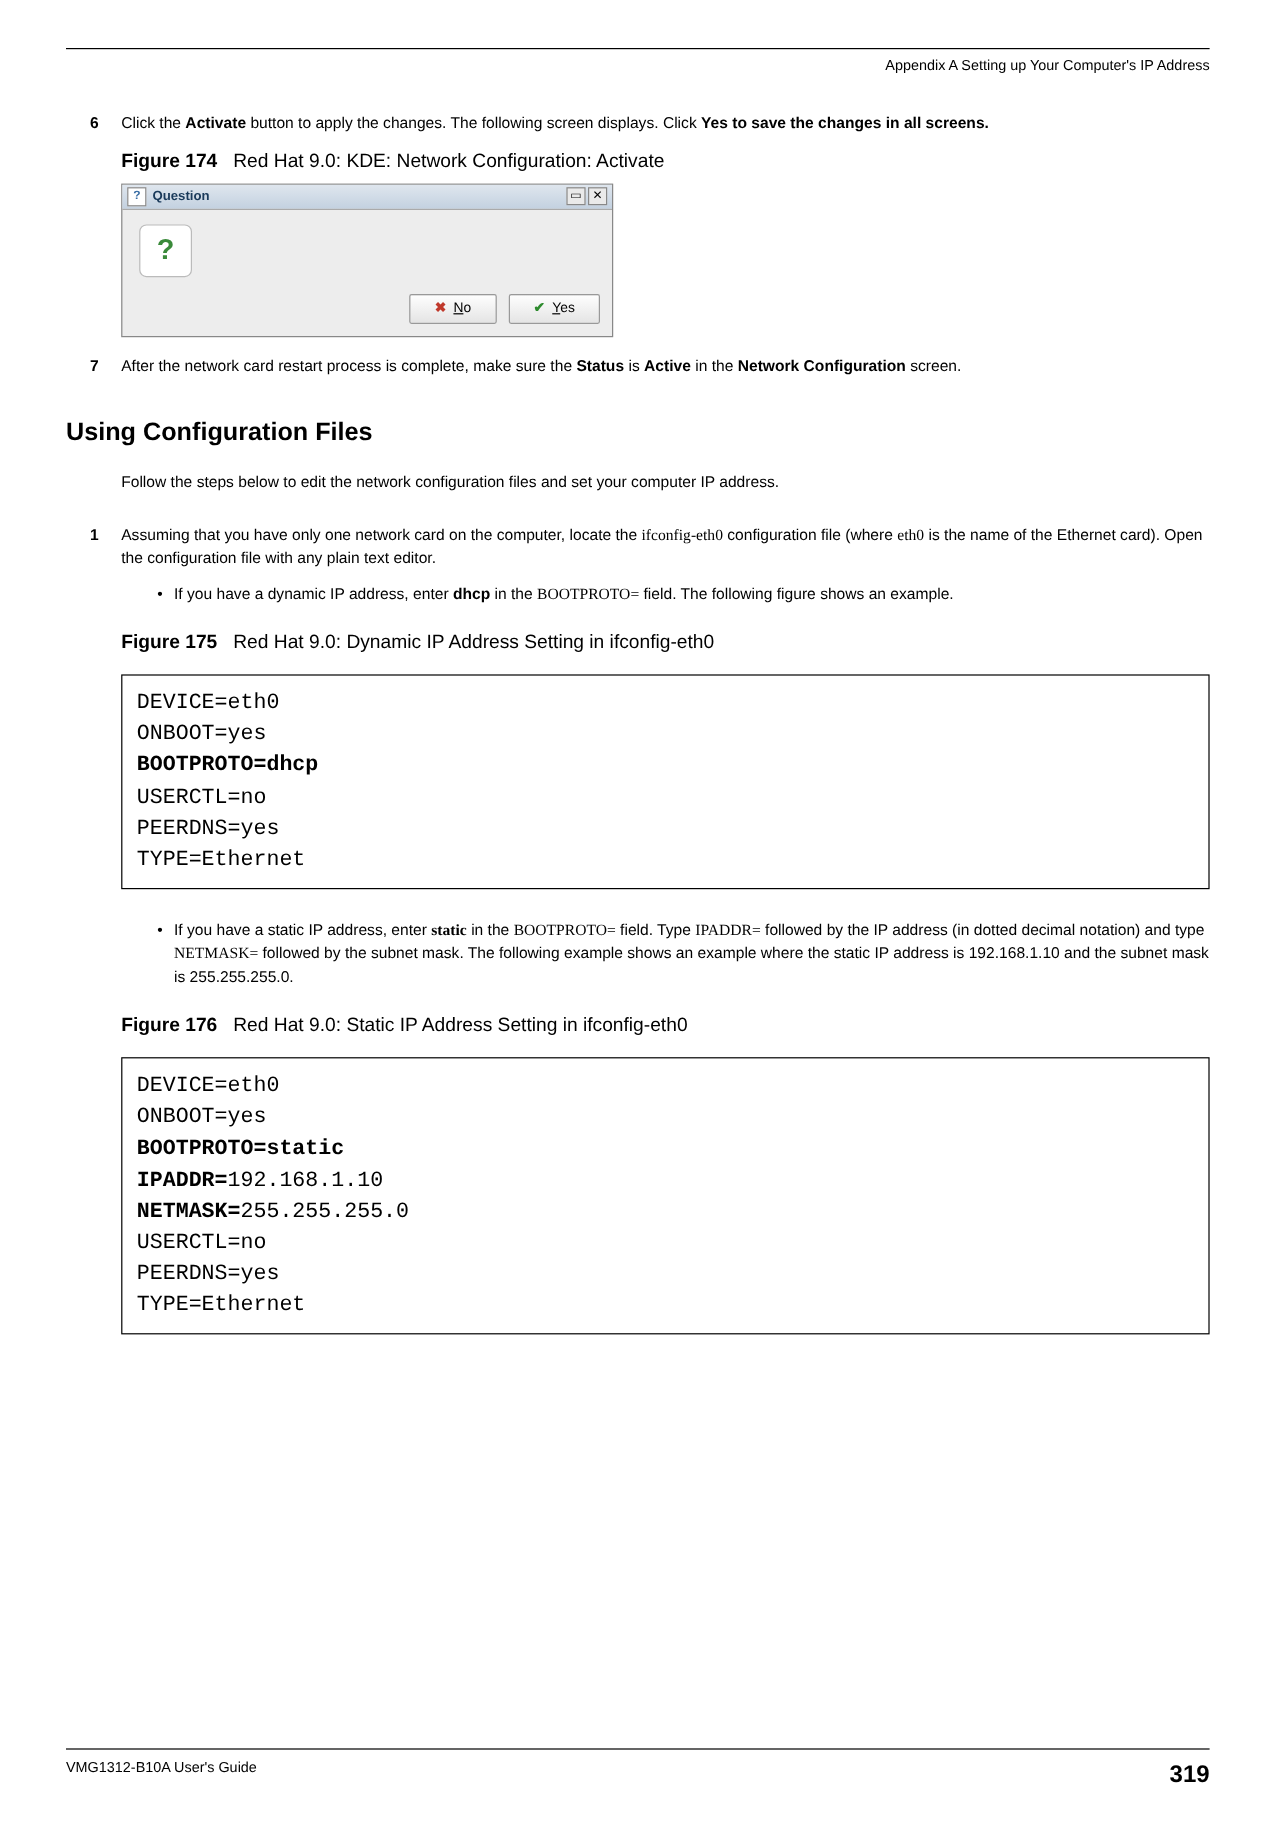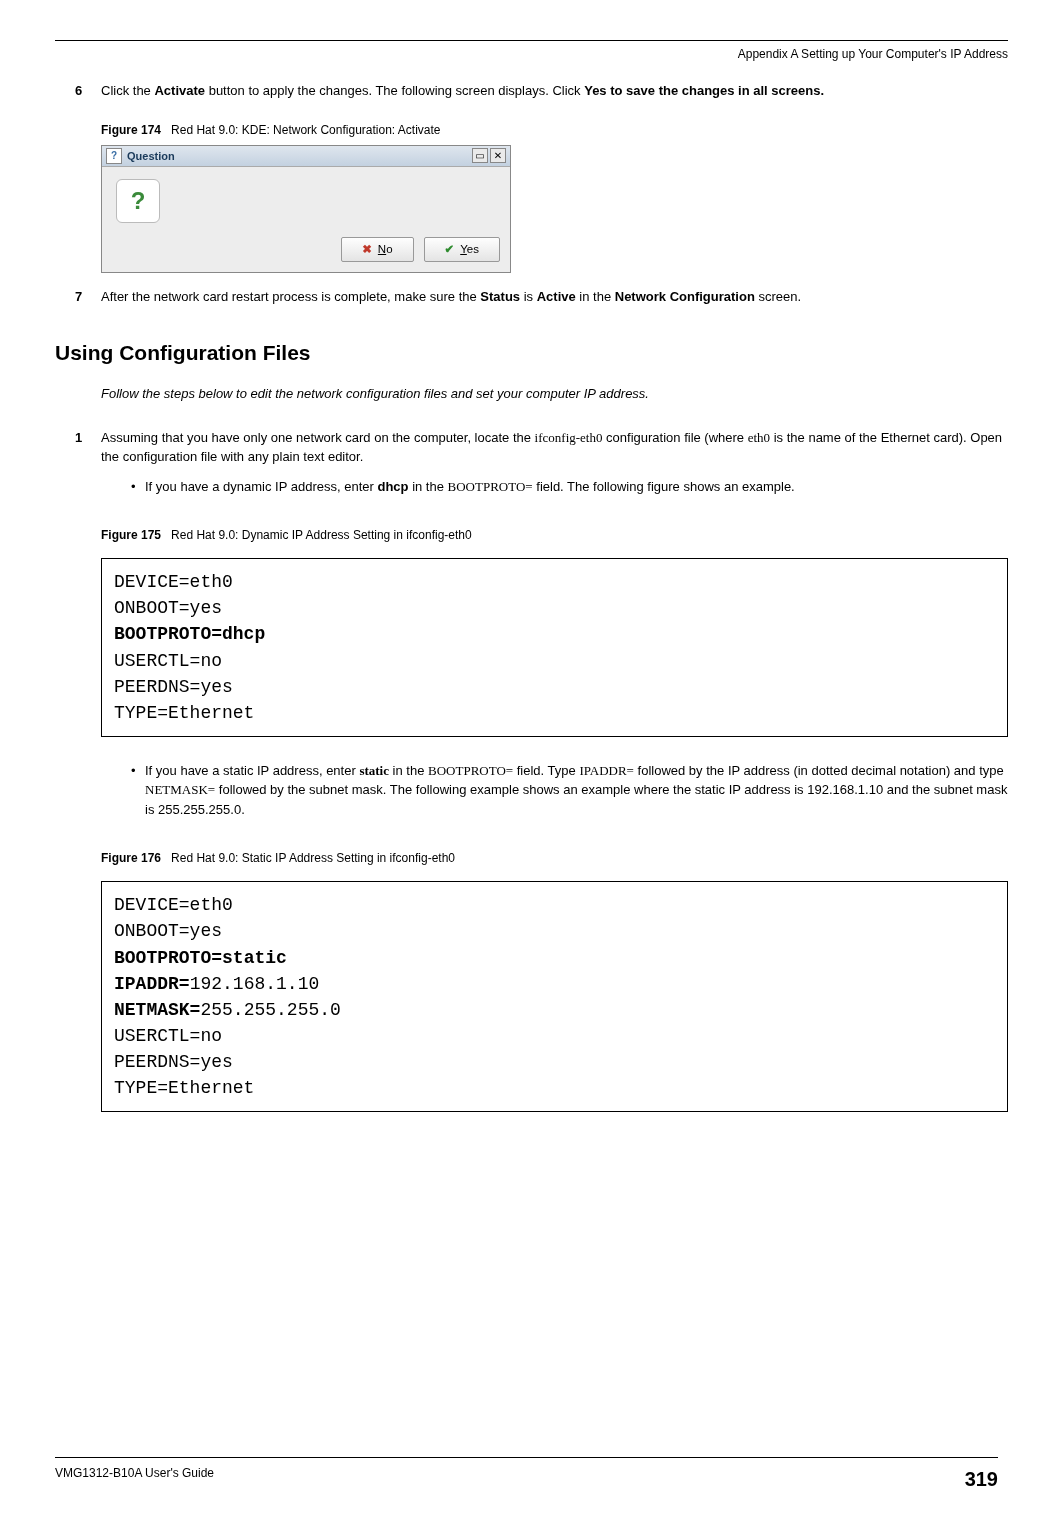--- a/index.html
+++ b/index.html
@@ -15,50 +15,49 @@
       box-sizing: border-box;
       position: relative;
     }
     .header-line {
       border-top: 1px solid #000;
       margin-bottom: 4px;
     }
     .header-text {
       text-align: right;
       font-size: 12px;
-      margin-bottom: 18px;
+      margin-bottom: 30px;
     }
     .step {
       display: flex;
       margin-bottom: 10px;
       margin-left: 20px;
     }
     .step-num {
       font-weight: bold;
       width: 26px;
       flex-shrink: 0;
     }
     .step-body {
       flex: 1;
     }
     .fig-caption {
-      font-size: 12px;
-      margin: 20px 0 6px 46px;
+      font-size: 16px;
+      margin: 0 0 6px 46px;
     }
     .fig-caption-label {
       font-weight: bold;
     }
     .section-heading {
       font-size: 21px;
       font-weight: bold;
       margin: 30px 0 16px 0;
     }
     .section-intro {
       margin: 0 0 24px 46px;
-      font-style: italic;
     }
     .sub-bullet {
       margin: 10px 0 10px 30px;
       display: flex;
     }
     .sub-bullet-dot {
       width: 14px;
       flex-shrink: 0;
     }
     .code-box {
@@ -157,21 +156,21 @@
       border-radius: 2px;
     }
     .dlg-btn .x { color: #c0392b; font-weight: bold; }
     .dlg-btn .chk { color: #2e8b2e; font-weight: bold; }
     .u { text-decoration: underline; }
 
     .footer {
       position: absolute;
       bottom: 30px;
       left: 55px;
-      right: 65px;
+      right: 55px;
     }
     .footer-line {
       border-top: 1px solid #000;
       margin-bottom: 6px;
     }
     .footer-row {
       display: flex;
       justify-content: space-between;
       font-size: 12px;
     }

